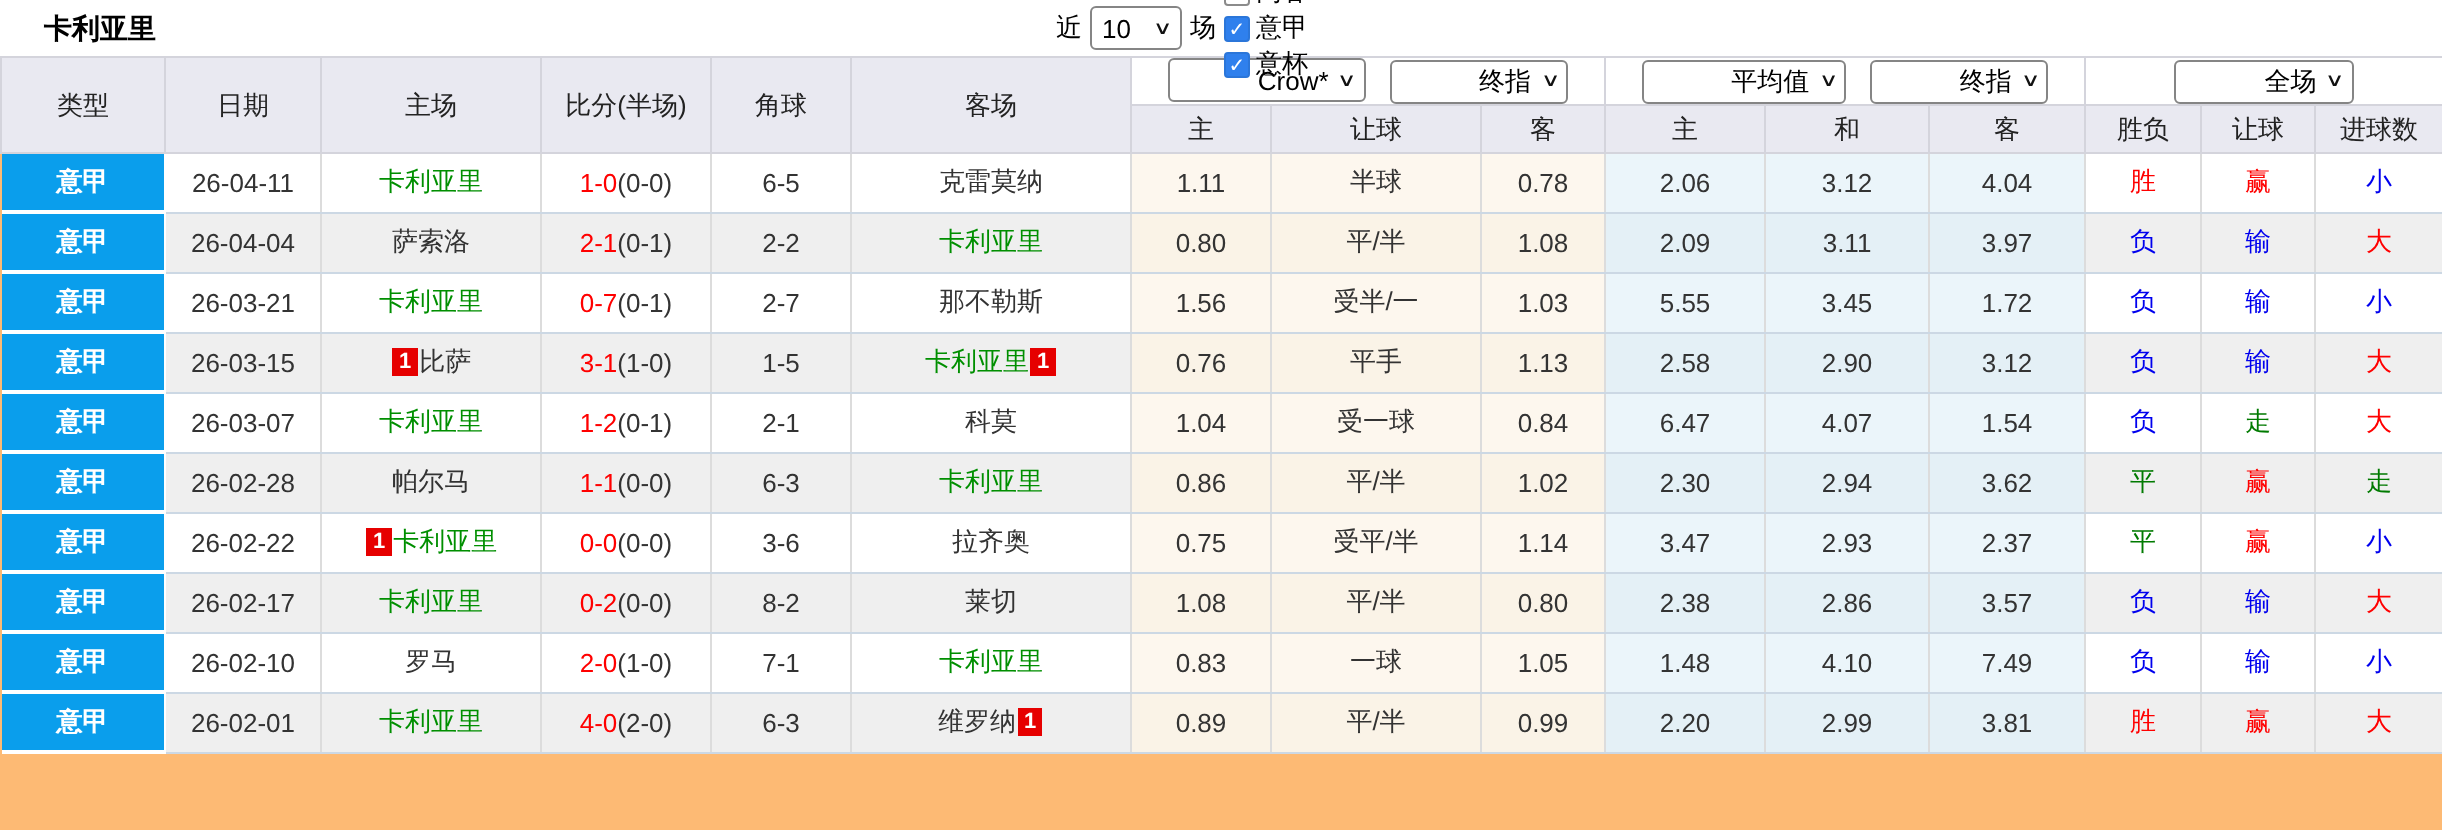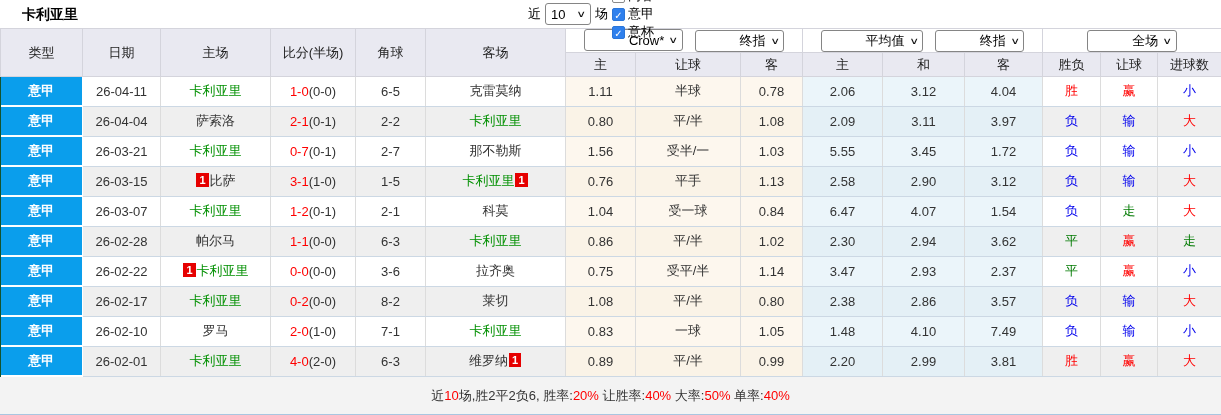--- a/index.html
+++ b/index.html
@@ -1,17 +1,17 @@
 <!DOCTYPE html>
 <html><head>
 <meta charset="utf-8">
 <style>
   html,body{margin:0;padding:0;background:#fff;}
   body{font-family:"Liberation Sans","DejaVu Sans",sans-serif;}
-  .page{width:1221px;height:415px;overflow:hidden;background:#14532d;position:relative;}
+  .page{width:1221px;height:415px;overflow:hidden;background:#fdba74;position:relative;}
 
   
   .topbar{height:28px;position:relative;background:#fff;}
   .title{position:absolute;left:22px;top:6px;font-size:14px;font-weight:bold;color:#000;}
   .filters{position:absolute;left:528px;top:3px;height:22px;display:flex;align-items:center;font-size:13px;color:#000;}
   .filters > *{margin-right:4px;}
   .sel{display:inline-flex;align-items:center;justify-content:space-between;border:1px solid #858585;border-radius:3px;background:#fff;padding:1px 5px;height:18px;font-size:13px;color:#000;cursor:default;white-space:nowrap;}
   .sel .chev{font-size:9px;margin-left:6px;color:#111;transform:scaleX(1.5);display:inline-block;}
   .sel-recent{width:34px;}
   .cb-item{display:inline-flex;align-items:center;margin-right:2px;cursor:default;}
@@ -306,15 +306,14 @@
           <td class="c-eu">2.20</td>
           <td class="c-eu">2.99</td>
           <td class="c-eu">3.81</td>
           <td class="res-red">胜</td>
           <td class="res-red">赢</td>
           <td class="res-red">大</td>
         </tr>
       </tbody>
   </table>
 
-  <div class="footer"><span>近</span><span class="red">10</span><span>场,胜2平2负6, 胜率:</span><span class="red">20%</span><span> 让胜率:</span><span class="red">40%</span><span> 大率:</span><span class="red">50%</span><span> 单率:</span><span class="red">40%</span></div>
 
 </div>
 
 </body></html>

